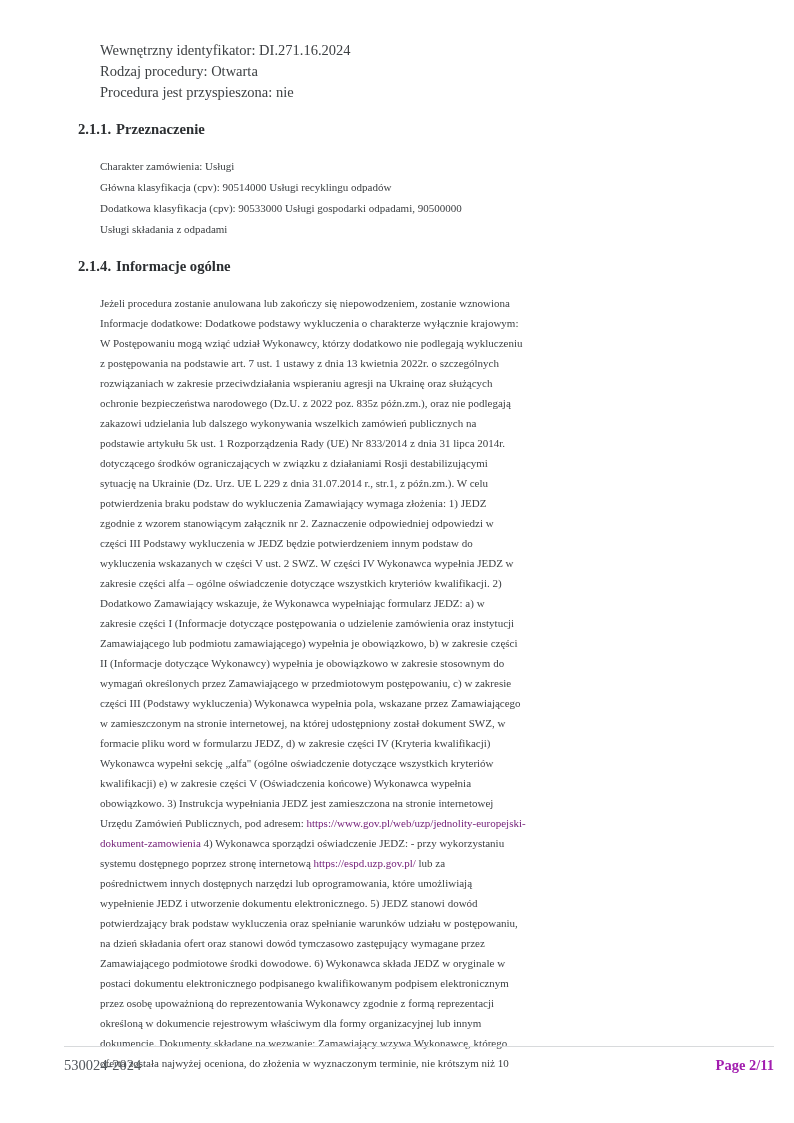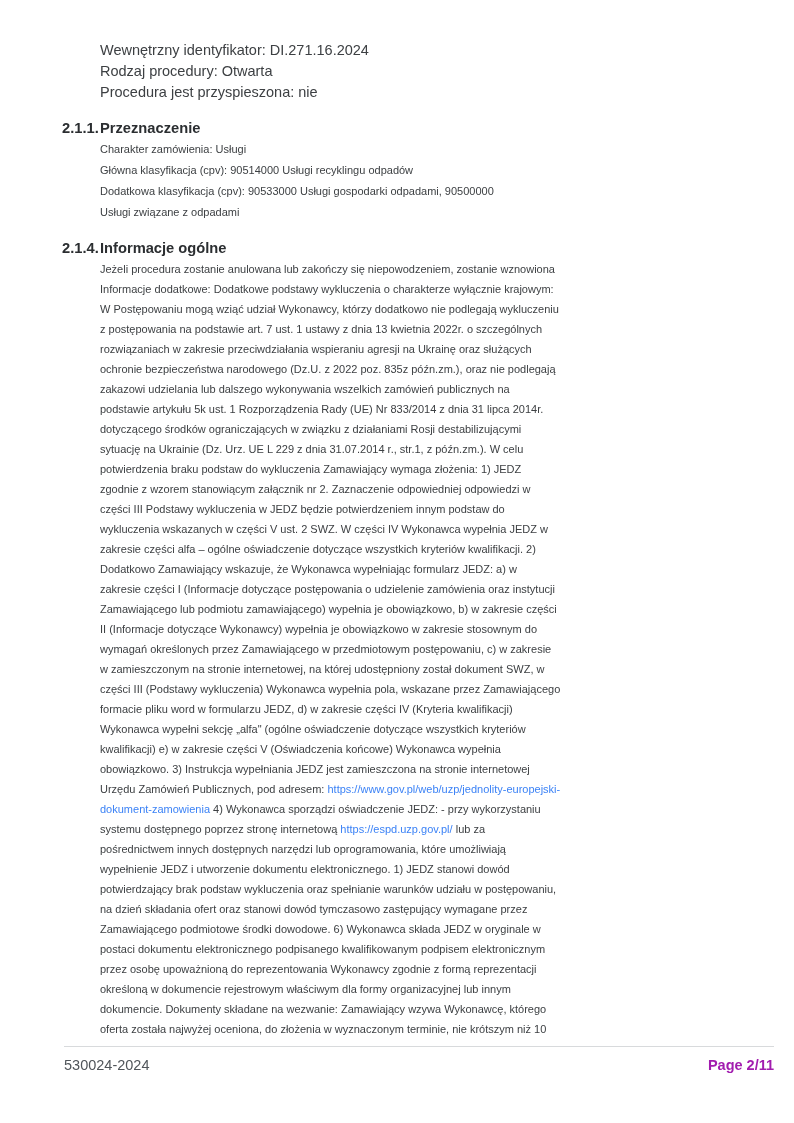--- a/index.html
+++ b/index.html
@@ -5,60 +5,60 @@
   html, body {
     margin: 0;
     padding: 0;
     background: #ffffff;
   }
   .page {
     position: relative;
     width: 794px;
     height: 1115px;
     background: #ffffff;
-    font-family: Liberation Sans, sans-serif;
+    font-family: Liberation Serif, serif;
     color: #3d4043;
     overflow: hidden;
     box-sizing: border-box;
   }
   .content {
     padding: 40px 40px 0 100px;
   }
   .line {
     white-space: nowrap;
   }
   .meta .line {
     font-size: 14.5px;
     line-height: 21px;
   }
   .section {
     margin-top: 15px;
   }
   .sec-heading {
     position: relative;
-    margin: 0;
+    margin: 16px;
     font-size: 14.7px;
     font-weight: bold;
     color: #2b2e31;
     line-height: 21px;
   }
   .sec-num {
     position: absolute;
     left: -38px;
     top: 0;
   }
   .sec-body {
     font-size: 11px;
     line-height: 21px;
   }
   #sections .section:nth-of-type(2) .sec-body {
     line-height: 20px;
   }
   .doc-link {
-    color: #3b82f6;
+    color: #701a75;
     text-decoration: none;
     cursor: pointer;
   }
   .footer {
     position: absolute;
     left: 20px;
     right: 20px;
     top: 1046px;
     margin-left: 44px;
   }
@@ -91,21 +91,21 @@
         <div class="line">Rodzaj procedury: Otwarta</div>
         <div class="line">Procedura jest przyspieszona: nie</div>
       </div>
     <div id="sections">
         <section class="section">
           <h2 class="sec-heading"><span class="sec-num">2.1.1.</span><span>Przeznaczenie</span></h2>
           <div class="sec-body">
             <div class="line"><span>Charakter zamówienia: Usługi</span></div>
             <div class="line"><span>Główna klasyfikacja (cpv): 90514000 Usługi recyklingu odpadów</span></div>
             <div class="line"><span>Dodatkowa klasyfikacja (cpv): 90533000 Usługi gospodarki odpadami, 90500000</span></div>
-            <div class="line"><span>Usługi związane z odpadami</span></div>
+            <div class="line"><span>Usługi składania z odpadami</span></div>
           </div>
         </section>
         <section class="section">
           <h2 class="sec-heading"><span class="sec-num">2.1.4.</span><span>Informacje ogólne</span></h2>
           <div class="sec-body">
             <div class="line"><span>Jeżeli procedura zostanie anulowana lub zakończy się niepowodzeniem, zostanie wznowiona</span></div>
             <div class="line"><span>Informacje dodatkowe: Dodatkowe podstawy wykluczenia o charakterze wyłącznie krajowym:</span></div>
             <div class="line"><span>W Postępowaniu mogą wziąć udział Wykonawcy, którzy dodatkowo nie podlegają wykluczeniu</span></div>
             <div class="line"><span>z postępowania na podstawie art. 7 ust. 1 ustawy z dnia 13 kwietnia 2022r. o szczególnych</span></div>
             <div class="line"><span>rozwiązaniach w zakresie przeciwdziałania wspieraniu agresji na Ukrainę oraz służących</span></div>
@@ -117,31 +117,31 @@
             <div class="line"><span>potwierdzenia braku podstaw do wykluczenia Zamawiający wymaga złożenia: 1) JEDZ</span></div>
             <div class="line"><span>zgodnie z wzorem stanowiącym załącznik nr 2. Zaznaczenie odpowiedniej odpowiedzi w</span></div>
             <div class="line"><span>części III Podstawy wykluczenia w JEDZ będzie potwierdzeniem innym podstaw do</span></div>
             <div class="line"><span>wykluczenia wskazanych w części V ust. 2 SWZ. W części IV Wykonawca wypełnia JEDZ w</span></div>
             <div class="line"><span>zakresie części alfa – ogólne oświadczenie dotyczące wszystkich kryteriów kwalifikacji. 2)</span></div>
             <div class="line"><span>Dodatkowo Zamawiający wskazuje, że Wykonawca wypełniając formularz JEDZ: a) w</span></div>
             <div class="line"><span>zakresie części I (Informacje dotyczące postępowania o udzielenie zamówienia oraz instytucji</span></div>
             <div class="line"><span>Zamawiającego lub podmiotu zamawiającego) wypełnia je obowiązkowo, b) w zakresie części</span></div>
             <div class="line"><span>II (Informacje dotyczące Wykonawcy) wypełnia je obowiązkowo w zakresie stosownym do</span></div>
             <div class="line"><span>wymagań określonych przez Zamawiającego w przedmiotowym postępowaniu, c) w zakresie</span></div>
+            <div class="line"><span>części III (Podstawy wykluczenia) Wykonawca wypełnia pola, wskazane przez Zamawiającego</span></div>
             <div class="line"><span>w zamieszczonym na stronie internetowej, na której udostępniony został dokument SWZ, w</span></div>
-            <div class="line"><span>części III (Podstawy wykluczenia) Wykonawca wypełnia pola, wskazane przez Zamawiającego</span></div>
             <div class="line"><span>formacie pliku word w formularzu JEDZ, d) w zakresie części IV (Kryteria kwalifikacji)</span></div>
             <div class="line"><span>Wykonawca wypełni sekcję „alfa" (ogólne oświadczenie dotyczące wszystkich kryteriów</span></div>
             <div class="line"><span>kwalifikacji) e) w zakresie części V (Oświadczenia końcowe) Wykonawca wypełnia</span></div>
             <div class="line"><span>obowiązkowo. 3) Instrukcja wypełniania JEDZ jest zamieszczona na stronie internetowej</span></div>
             <div class="line"><span>Urzędu Zamówień Publicznych, pod adresem: </span><a class="doc-link" href="#">https://www.gov.pl/web/uzp/jednolity-europejski-</a></div>
             <div class="line"><a class="doc-link" href="#">dokument-zamowienia</a><span> 4) Wykonawca sporządzi oświadczenie JEDZ: - przy wykorzystaniu</span></div>
             <div class="line"><span>systemu dostępnego poprzez stronę internetową </span><a class="doc-link" href="#">https://espd.uzp.gov.pl/</a><span> lub za</span></div>
             <div class="line"><span>pośrednictwem innych dostępnych narzędzi lub oprogramowania, które umożliwiają</span></div>
-            <div class="line"><span>wypełnienie JEDZ i utworzenie dokumentu elektronicznego. 1) JEDZ stanowi dowód</span></div>
+            <div class="line"><span>wypełnienie JEDZ i utworzenie dokumentu elektronicznego. 5) JEDZ stanowi dowód</span></div>
             <div class="line"><span>potwierdzający brak podstaw wykluczenia oraz spełnianie warunków udziału w postępowaniu,</span></div>
             <div class="line"><span>na dzień składania ofert oraz stanowi dowód tymczasowo zastępujący wymagane przez</span></div>
             <div class="line"><span>Zamawiającego podmiotowe środki dowodowe. 6) Wykonawca składa JEDZ w oryginale w</span></div>
             <div class="line"><span>postaci dokumentu elektronicznego podpisanego kwalifikowanym podpisem elektronicznym</span></div>
             <div class="line"><span>przez osobę upoważnioną do reprezentowania Wykonawcy zgodnie z formą reprezentacji</span></div>
             <div class="line"><span>określoną w dokumencie rejestrowym właściwym dla formy organizacyjnej lub innym</span></div>
             <div class="line"><span>dokumencie. Dokumenty składane na wezwanie: Zamawiający wzywa Wykonawcę, którego</span></div>
             <div class="line"><span>oferta została najwyżej oceniona, do złożenia w wyznaczonym terminie, nie krótszym niż 10</span></div>
           </div>
         </section>

